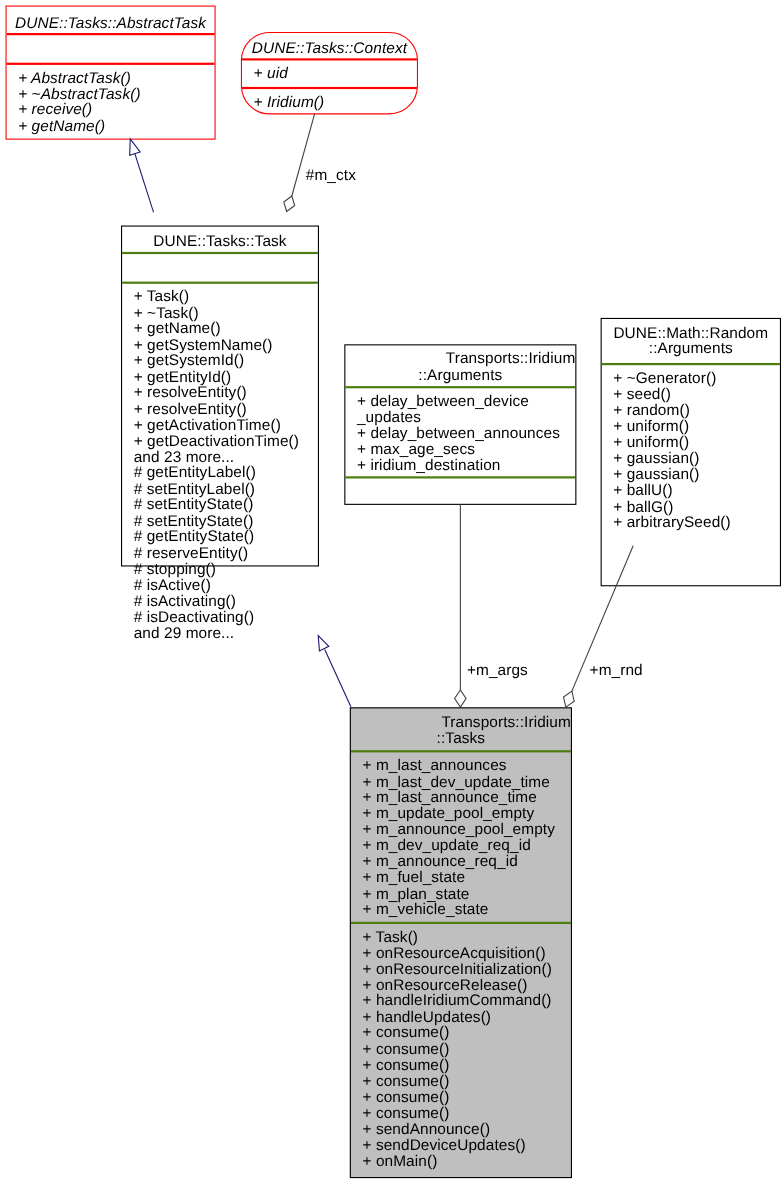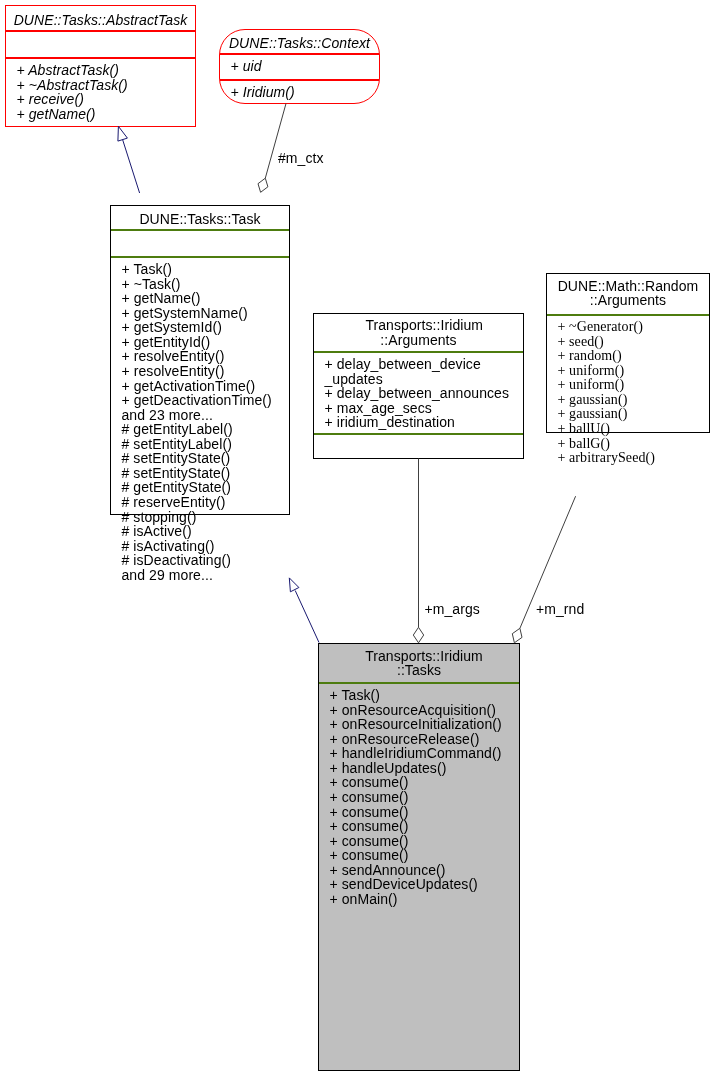--- a/index.html
+++ b/index.html
@@ -3,21 +3,21 @@
 <meta charset="utf-8">
 <style>
 html,body{margin:0;padding:0;background:#ffffff;}
 #c{position:relative;width:713px;height:1077px;overflow:hidden;
    font-family:"Liberation Sans",sans-serif;font-size:14px;color:#000;letter-spacing:0.08px;-webkit-font-smoothing:antialiased;}
 .box{position:absolute;box-sizing:border-box;border:1px solid #000;background:#fff;}
 .box.red{border-color:#ff0000;font-style:italic;}
 .sec{box-sizing:border-box;border-top:2px solid #4d7c0f;padding:4px 4px 0 10.5px;line-height:14.56px;white-space:nowrap;}
 .red .sec{border-top-color:#ff0000;}
 .ttl{box-sizing:border-box;text-align:center;padding-top:5.5px;line-height:14.56px;white-space:nowrap;}
-.l1{text-align:center;padding-left:11.5px;}
+.l1{text-align:right;padding-left:11.5px;}
 .l2{text-align:center;}
 svg{position:absolute;left:0;top:0;}
 </style>
 </head>
 <body>
 <div id="c">
 
 <div class="box red" style="left:5px;top:5px;width:191px;height:122px;">
   <div class="ttl" style="height:24px;padding-top:6.5px;">DUNE::Tasks::AbstractTask</div>
   <div class="sec" style="height:27px;"></div>
@@ -38,33 +38,34 @@
 
 <div class="box" style="left:313px;top:313px;width:211px;height:146px;">
   <div class="ttl" style="height:37px;padding-top:4px;">
         <div class="l1">Transports::Iridium</div>
         <div class="l2">::Arguments</div>
       </div>
   <div class="sec" style="height:82px;white-space:normal;">+ delay_between_device<br>_updates<br>+ delay_between_announces<br>+ max_age_secs<br>+ iridium_destination</div>
   <div class="sec" style="height:24px;"></div>
 </div>
 
-<div class="box" style="left:546px;top:273px;width:164px;height:160px;">
+<div class="box" style="left:546px;top:289px;width:164px;height:244px;">
   <div class="ttl" style="height:40px;padding-top:4.5px;">
         <div class="l2">DUNE::Math::Random</div>
         <div class="l2">::Arguments</div>
       </div>
-  <div class="sec" style="height:157px;font-family:Liberation Serif, serif;">+ ~Generator()<br>+ seed()<br>+ random()<br>+ uniform()<br>+ uniform()<br>+ gaussian()<br>+ gaussian()<br>+ ballU()<br>+ ballG()<br>+ arbitrarySeed()</div>
+  <div class="sec" style="height:157px;">+ ~Generator()<br>+ seed()<br>+ random()<br>+ uniform()<br>+ uniform()<br>+ gaussian()<br>+ gaussian()<br>+ ballU()<br>+ ballG()<br>+ arbitrarySeed()</div>
 </div>
 
 <div class="box" style="left:318px;top:643px;width:202px;height:428px;background:#bfbfbf;">
   <div class="ttl" style="height:38px;padding-top:4.5px;">
         <div class="l1" style="padding-left:10px;">Transports::Iridium</div>
         <div class="l2">::Tasks</div>
       </div>
+  <div class="sec" style="height:156px;">+ m_last_announces<br>+ m_last_dev_update_time<br>+ m_last_announce_time<br>+ m_update_pool_empty<br>+ m_announce_pool_empty<br>+ m_dev_update_req_id<br>+ m_announce_req_id<br>+ m_fuel_state<br>+ m_plan_state<br>+ m_vehicle_state</div>
   <div class="sec" style="height:231px;">+ Task()<br>+ onResourceAcquisition()<br>+ onResourceInitialization()<br>+ onResourceRelease()<br>+ handleIridiumCommand()<br>+ handleUpdates()<br>+ consume()<br>+ consume()<br>+ consume()<br>+ consume()<br>+ consume()<br>+ consume()<br>+ sendAnnounce()<br>+ sendDeviceUpdates()<br>+ onMain()</div>
 </div>
 
 <svg width="713" height="1077" viewBox="0 0 713 1077">
 
   <path d="M139.6,193 L122.6,139.6" stroke="#191970" stroke-width="1" fill="none"></path>
   <polygon points="118.4,126.3 127.4,138.1 117.9,141.1" fill="#ffffff" stroke="#191970" stroke-width="1"></polygon>
 
   <path d="M286,103.5 L265.3,178.2" stroke="#404040" stroke-width="1" fill="none"></path>
   <polygon points="260.6,192.3 267.9,186.8 265.3,178.2 258.0,183.7" fill="#ffffff" stroke="#404040" stroke-width="1"></polygon>

